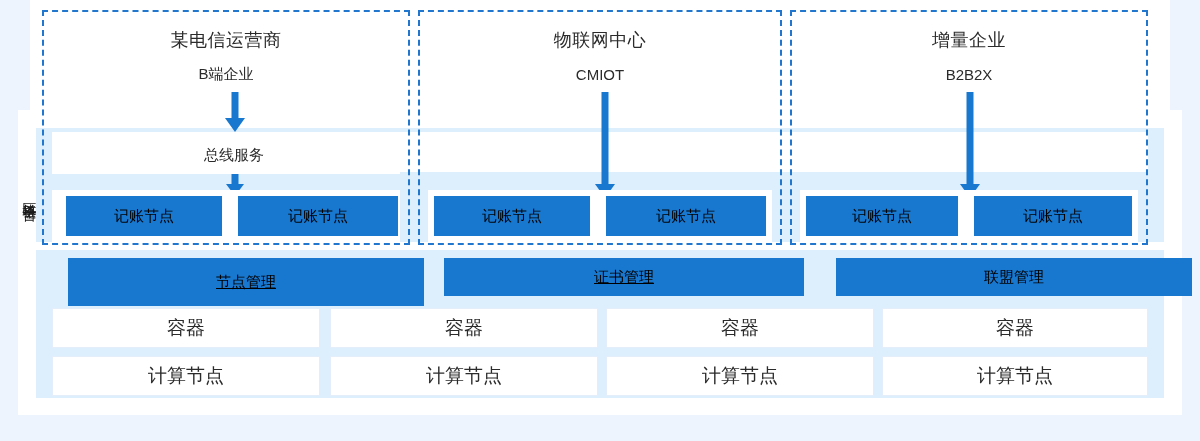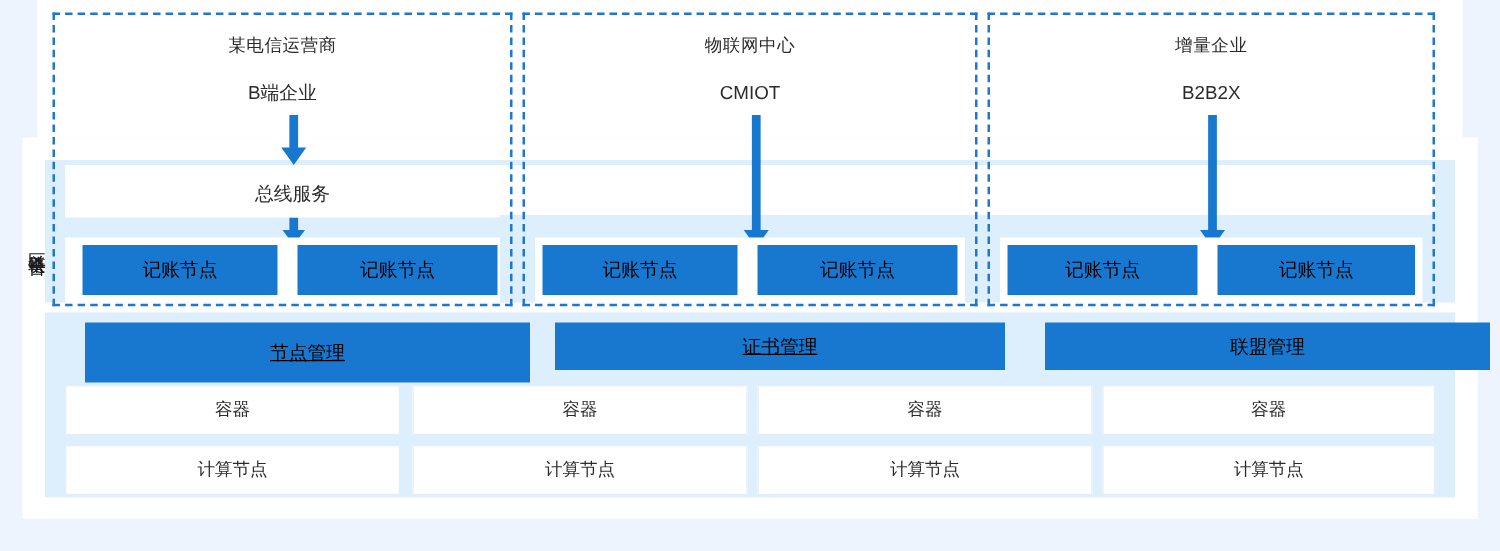--- a/index.html
+++ b/index.html
@@ -57,21 +57,21 @@
     top: 10px;
     height: 235px;
     border: 2px dashed #2176ce;
     box-sizing: border-box;
     background: transparent;
   }
   .org-panel .org-title {
     position: absolute;
     top: 16px; left: 0; right: 0;
     text-align: center;
-    font-size: 14px;
+    font-size: 18px;
     color: #2b2b2b;
     letter-spacing: 0.5px;
   }
 
   
   .wbox {
     position: absolute;
     background: #ffffff;
     display: flex;
     align-items: center;
@@ -90,21 +90,21 @@
     color: #000000;
     box-sizing: border-box;
   }
   .obox {
     position: absolute;
     background: #ffffff;
     border: 1px solid #e4eefb;
     display: flex;
     align-items: center;
     justify-content: center;
-    font-size: 14px;
+    font-size: 19px;
     color: #2b2b2b;
     box-sizing: border-box;
     text-align: center;
   }
 
   
   .vlabel {
     position: absolute;
     left: 20px; top: 152px;
     width: 20px; height: 84px;

